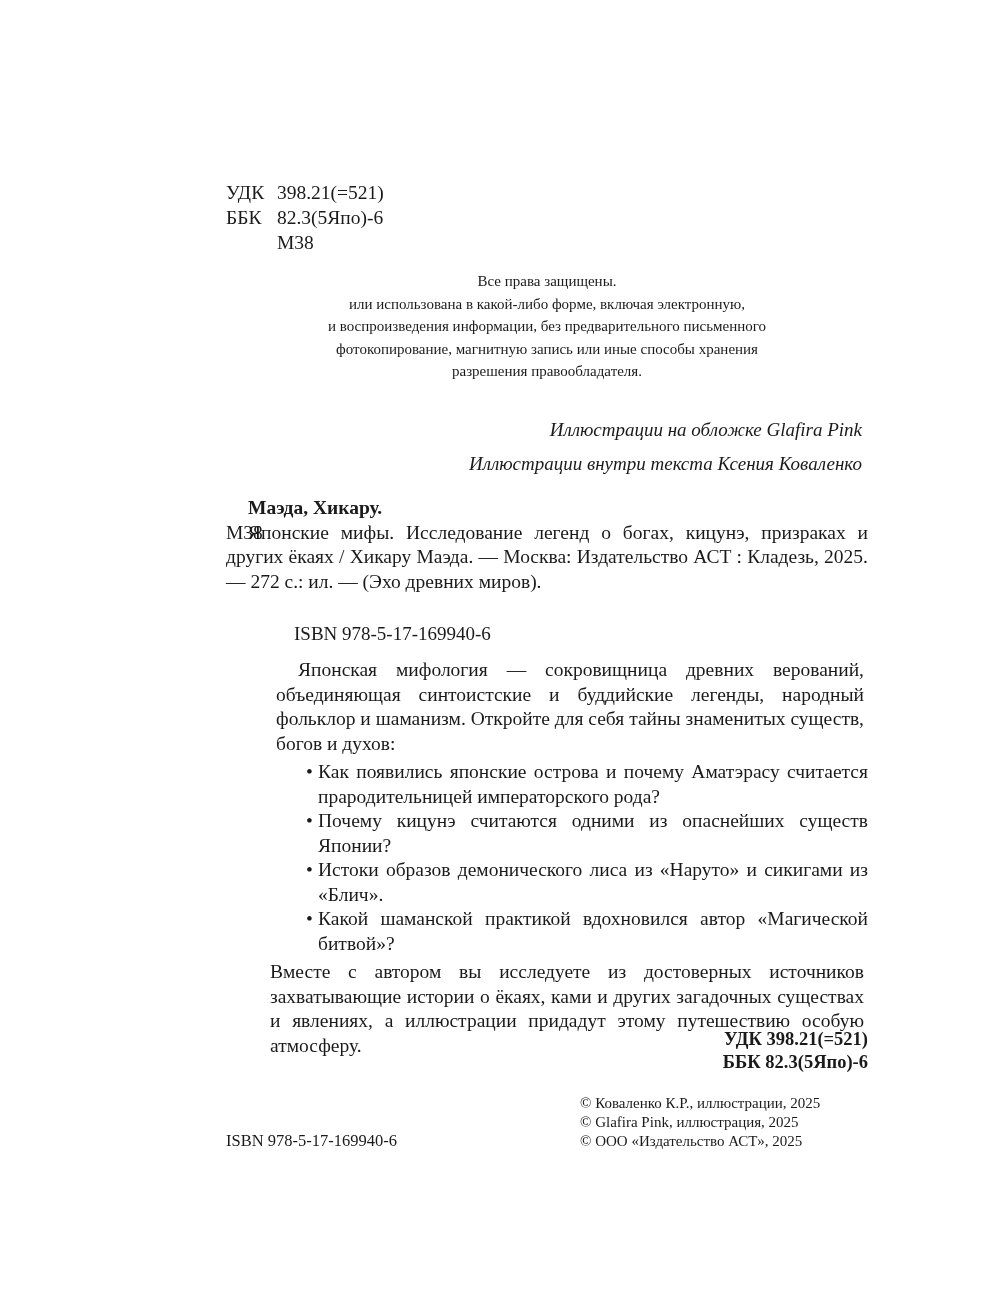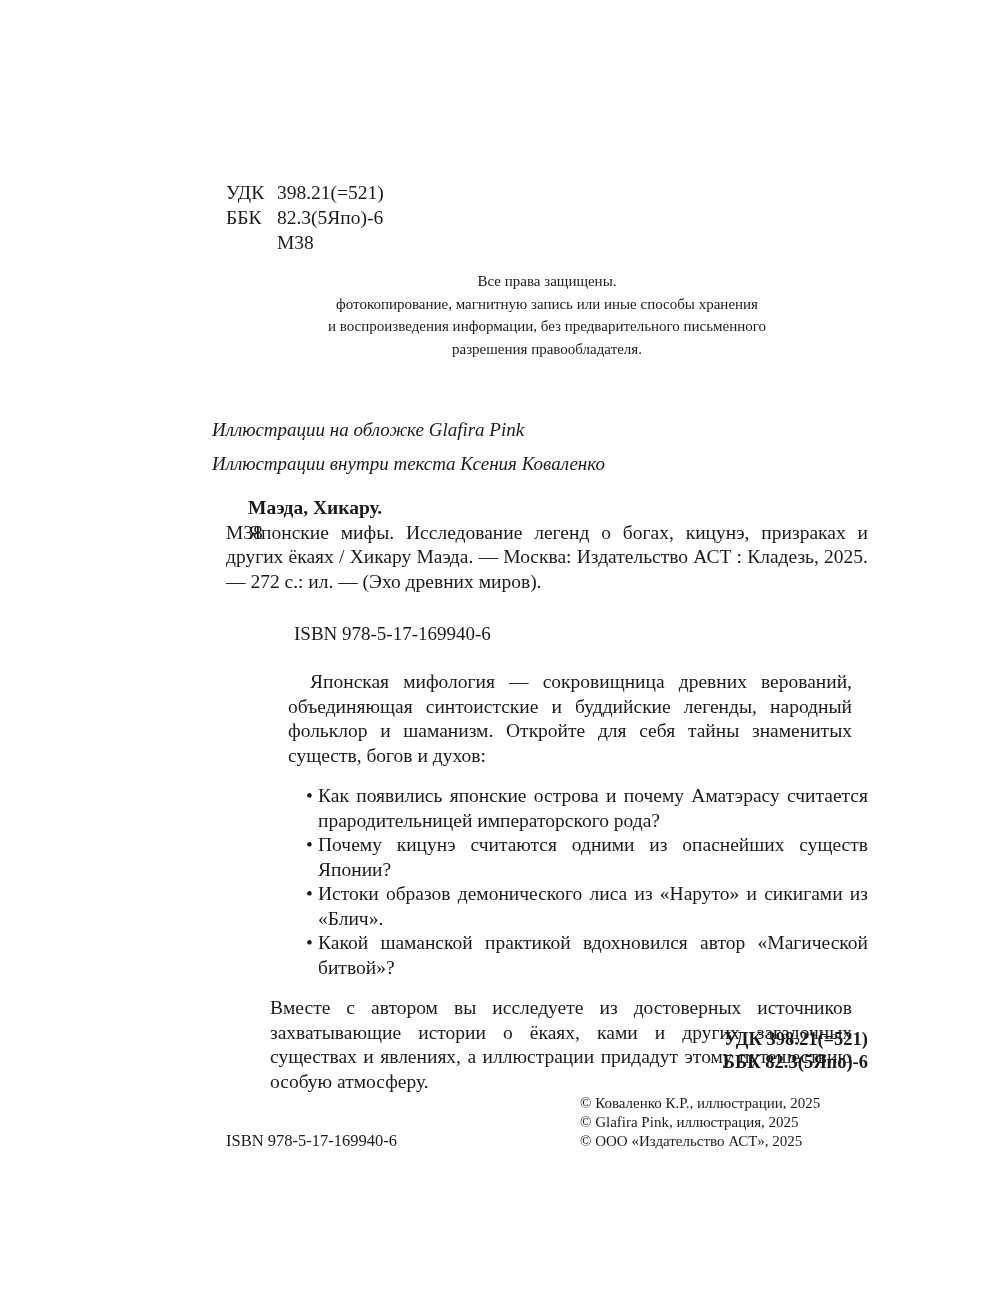--- a/index.html
+++ b/index.html
@@ -11,32 +11,32 @@
 
   
   .cls { left: 226px; top: 180px; font-size: 19.5px; line-height: 25px; }
   .cls .row { display: block; }
   .cls .k { display: inline-block; width: 46px; }
 
   
   .rights { left: 226px; top: 270px; width: 642px; text-align: center;
             font-size: 15px; line-height: 22.5px; }
   .rights span { display: block; }
-  .credits { left: 212px; width: 642px; text-align: left; font-style: italic;
+  .credits { left: 220px; width: 642px; text-align: right; font-style: italic;
              font-size: 19px; line-height: 24px; }
 
   
   .entry { left: 226px; top: 496px; width: 642px; font-size: 19.5px; line-height: 24.5px; }
   .entry .author { margin-left: 22px; font-weight: bold; display: block; }
   .entry .m38 { position: absolute; left: 0; top: 24.5px; }
   .entry .desc { text-align: justify; text-align-last: left; display: block; text-indent: 22px; }
   .isbn1 { left: 294px; top: 622px; font-size: 19px; }
 
   .annot { left: 272px; top: 654px; width: 596px; font-size: 19.5px; line-height: 24.5px; }
-  .annot p { margin: 16px; text-align: justify; }
+  .annot p { margin: 4px; text-align: justify; }
   .annot .ind { text-indent: 22px; }
   .annot ul { list-style: none; margin: 0; padding: 0 0 0 34px; }
   .annot li { position: relative; text-align: justify; padding-left: 12px; }
   .annot li .bullet { position: absolute; left: 0; top: 0; }
   .annot .out { margin-left: -2px; }
 
   .udk2 { right: 118px; top: 1028px; text-align: right; font-weight: bold; font-size: 18.5px; line-height: 22.5px; }
   .udk2 span { display: block; }
 
   .isbn2 { left: 226px; top: 1129px; font-size: 16.5px; }
@@ -49,22 +49,23 @@
 <div class="page">
 
   <div class="abs cls">
     <span class="row"><span class="k">УДК</span> <span>398.21(=521)</span></span>
     <span class="row"><span class="k">ББК</span> <span>82.3(5Япо)-6</span></span>
     <span class="row"><span class="k"></span> <span>М38</span></span>
   </div>
 
   <div class="abs rights">
     <span>Все права защищены.</span>
+    <span>или использована в какой-либо форме, включая электронную,</span>
+    <span>и воспроизведения информации, без предварительного письменного</span>
     <span>фотокопирование, магнитную запись или иные способы хранения</span>
-    <span>и воспроизведения информации, без предварительного письменного</span>
     <span>разрешения правообладателя.</span>
   </div>
 
   <div class="abs credits" style="top:418px;">Иллюстрации на обложке Glafira Pink</div>
   <div class="abs credits" style="top:452px;">Иллюстрации внутри текста Ксения Коваленко</div>
 
   <div class="abs entry">
     <span class="author">Маэда, Хикару.</span>
     <span class="m38">М38</span>
     <span class="desc">Японские мифы. Исследование легенд о богах, кицунэ, призраках и других ёкаях / Хикару Маэда. — Москва: Издательство АСТ : Кладезь, 2025. — 272 с.: ил. — (Эхо древних миров).</span>

